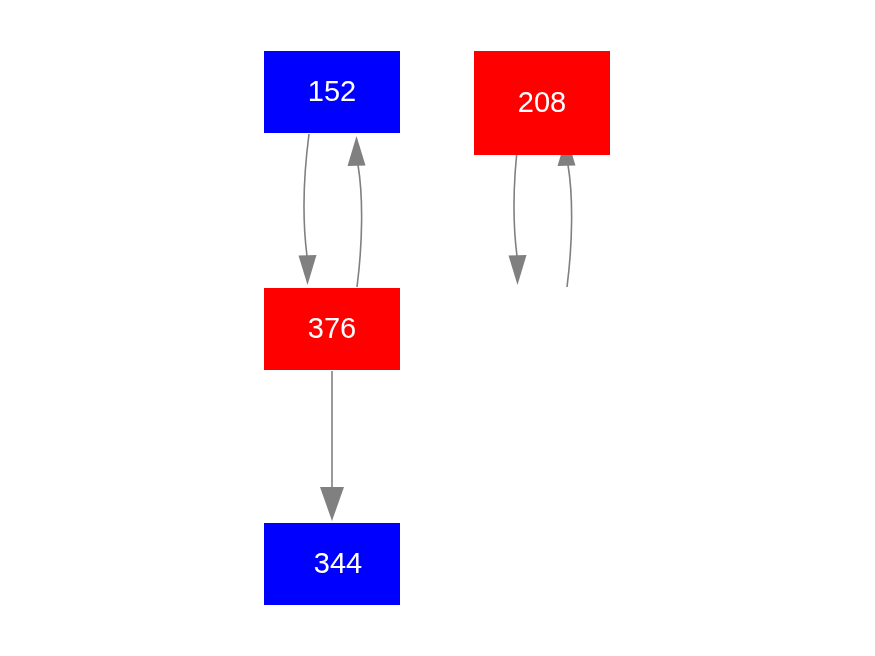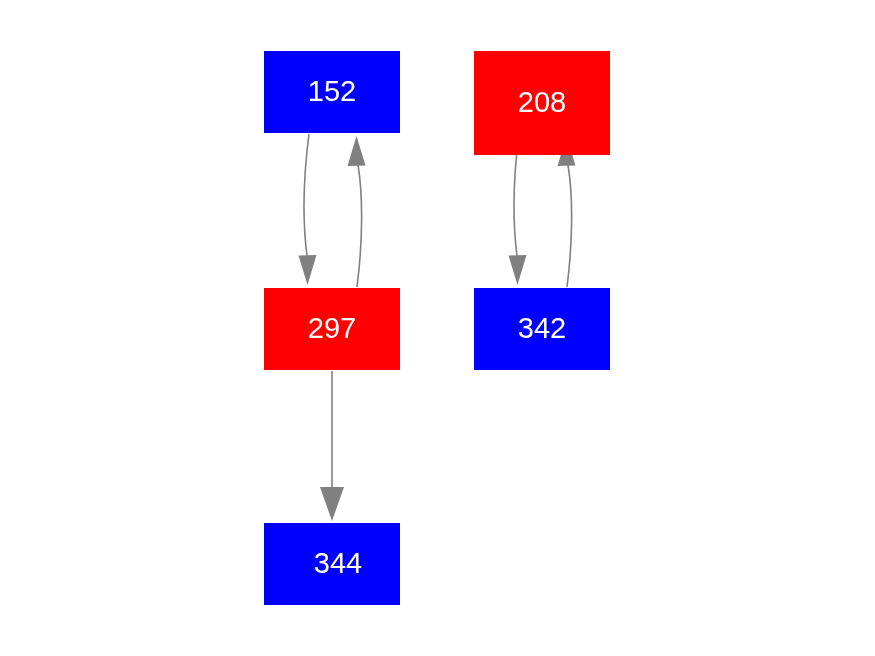--- a/index.html
+++ b/index.html
@@ -78,24 +78,21 @@
 
   <div class="node" style="left: 264px; top: 51px; width: 136px; height: 82px; background: rgb(0, 0, 255); color: rgb(255, 255, 255);">
     <span class="node-label">152</span>
   </div>
 
   <div class="node" style="left: 474px; top: 51px; width: 136px; height: 104px; background: rgb(255, 0, 0); color: rgb(255, 255, 255);">
     <span class="node-label">208</span>
   </div>
 
   <div class="node" style="left: 264px; top: 288px; width: 136px; height: 82px; background: rgb(255, 0, 0); color: rgb(255, 255, 255);">
-    <span class="node-label">297</span>
+    <span class="node-label">376</span>
   </div>
 
-  <div class="node" style="left: 474px; top: 288px; width: 136px; height: 82px; background: rgb(0, 0, 255); color: rgb(255, 255, 255);">
-    <span class="node-label">342</span>
-  </div>
 
   <div class="node" style="left: 264px; top: 523px; width: 136px; height: 82px; background: rgb(0, 0, 255); color: rgb(255, 255, 255); padding-left: 12px;">
     <span class="node-label">344</span>
   </div>
 
 </div>
 
 </body></html>

